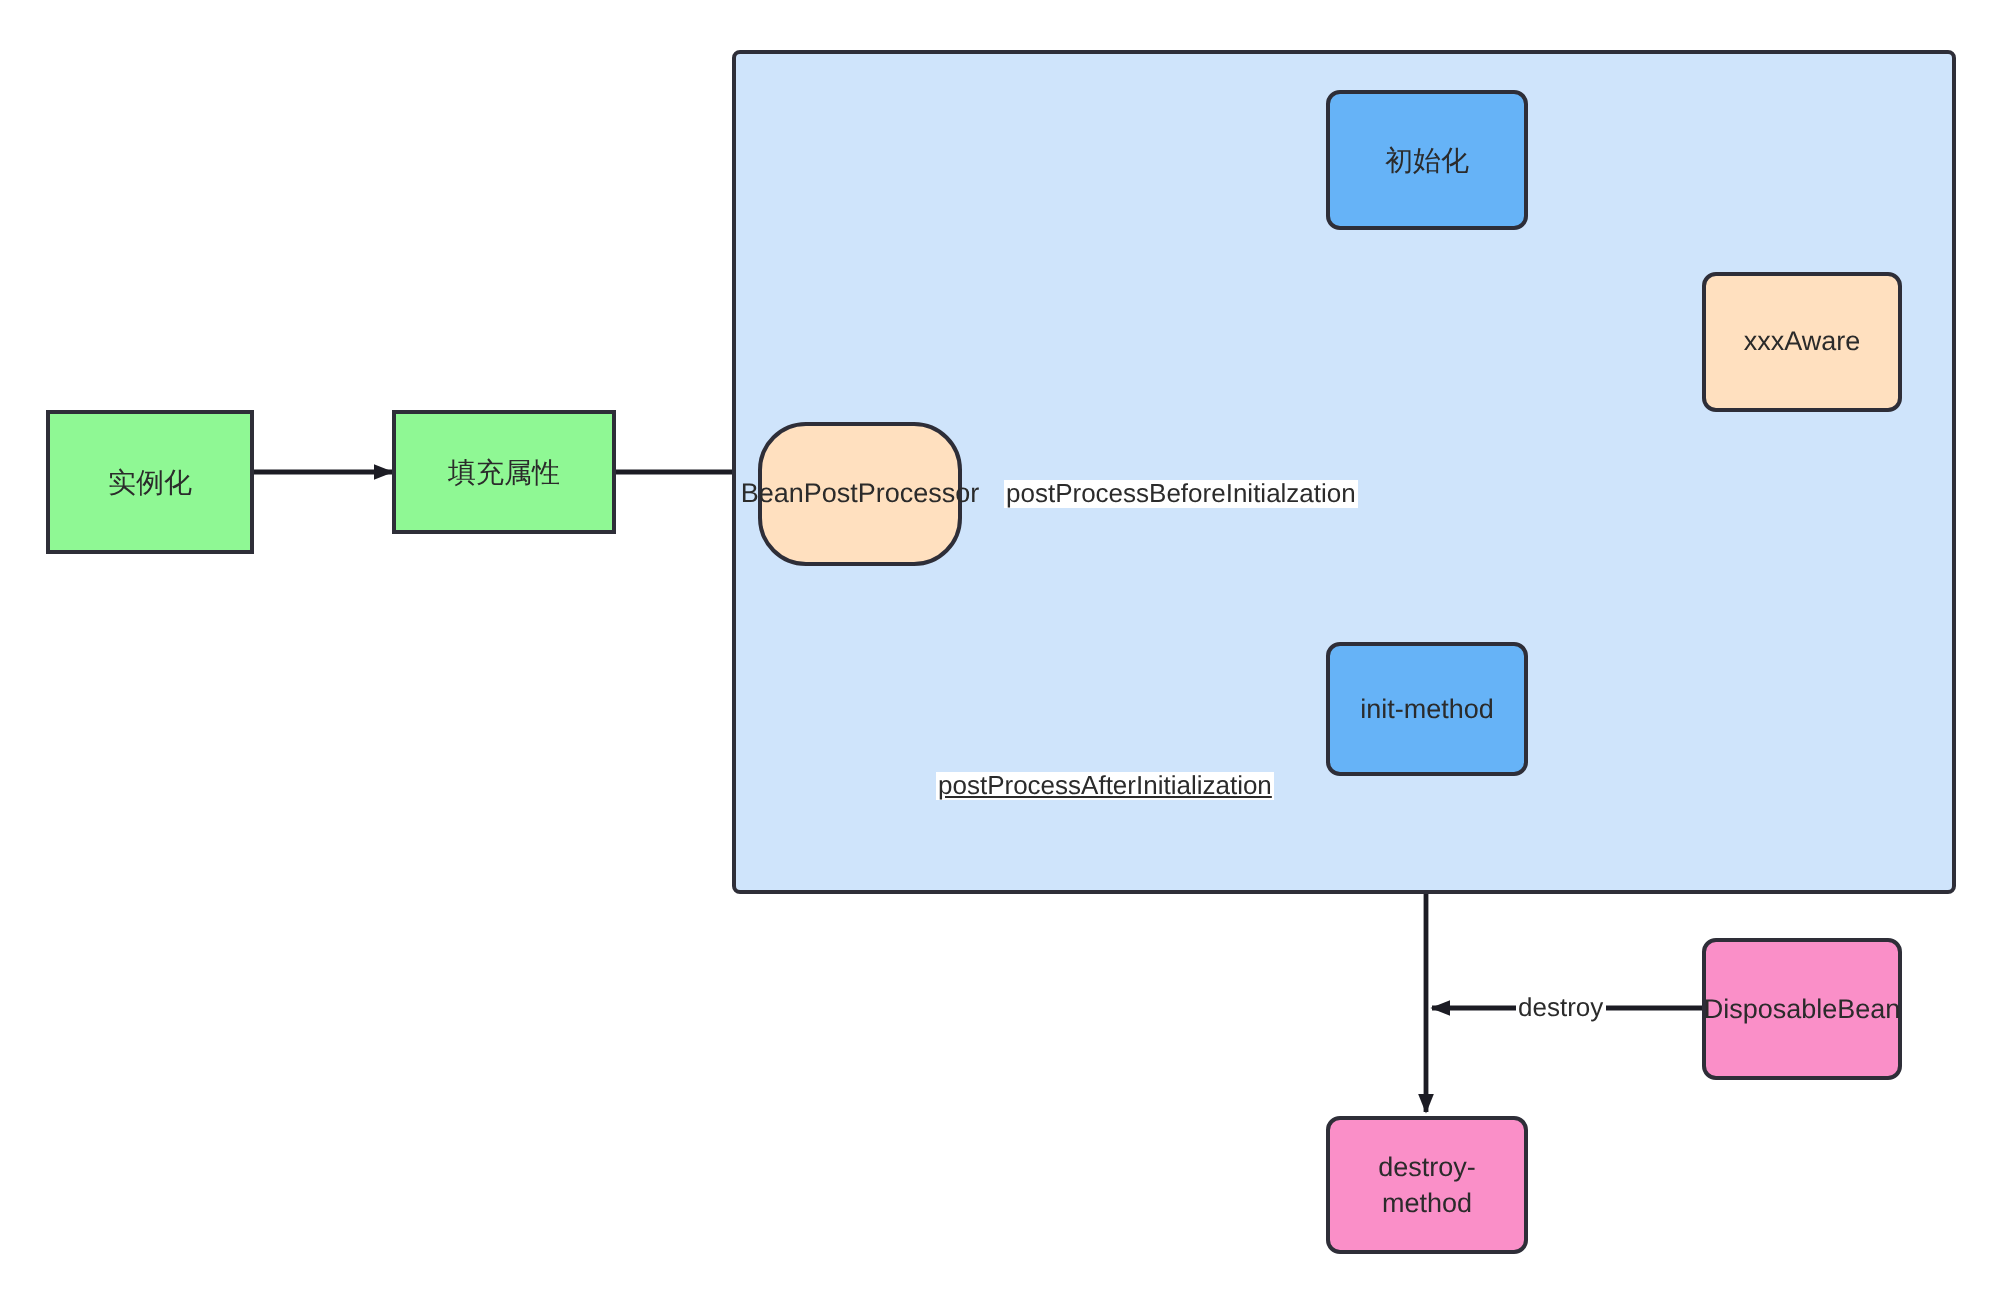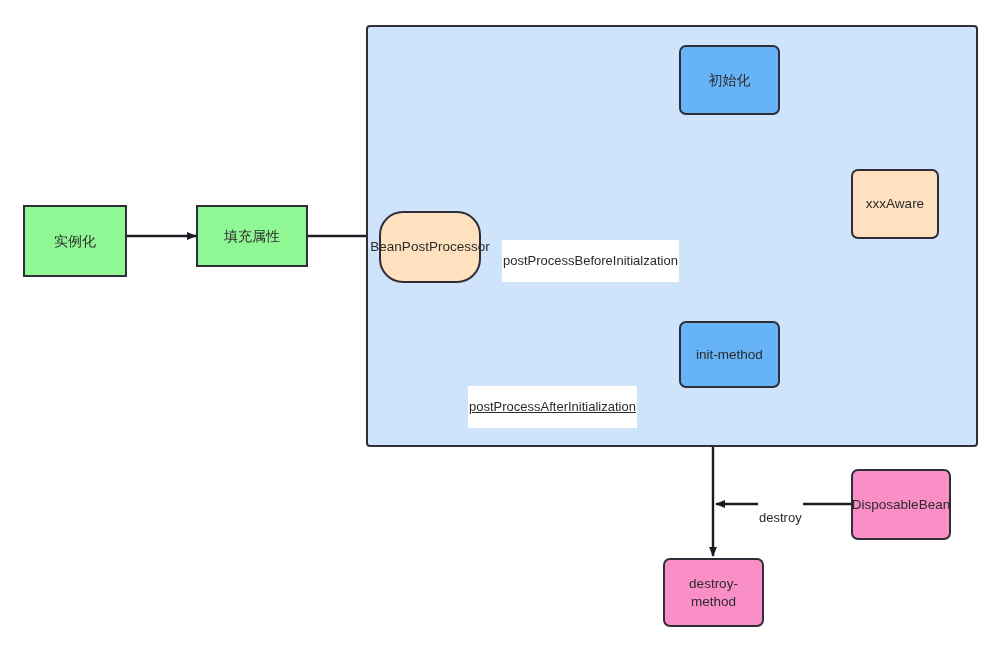--- a/index.html
+++ b/index.html
@@ -35,21 +35,21 @@
     color: #2b2b2b;
     font-size: 13.5px;
     line-height: 1.32;
     border: 2px solid #2e2e38;
     z-index: 3;
   }
   .node.square { border-radius: 0; }
   .node.rounded { border-radius: 7px; }
   .node.green { background: #8ff894; }
   .node.peach { background: #ffe0bf; }
-  .node.blue  { background: #66b3f7; margin-left: 16px; }
+  .node.blue  { background: #66b3f7; }
   .node.pink  { background: #fa8fc8; }
   .node .lbl { display: block; padding: 0 4px; }
   .node.cjk { font-size: 14px; }
 
   #container-region {
     position: absolute;
     left: 366px;
     top: 25px;
     width: 612px;
     height: 422px;
@@ -58,21 +58,21 @@
     border: 2px solid #2e2e38;
     border-radius: 4px;
     z-index: 1;
   }
 
   .edge-label {
     position: absolute;
     font-size: 13px;
     color: #2b2b2b;
     background: #ffffff;
-    padding: 14px 1px;
+    padding: 0 1px;
     white-space: nowrap;
     line-height: 1.1;
     z-index: 4;
   }
 </style>
 </head>
 <body>
 
 <div id="canvas">
 
@@ -113,21 +113,21 @@
   </div>
 
   <div class="node rounded peach" style="left:379px; top:211px; width:102px; height:72px;border-radius:24px;">
     <span class="lbl">BeanPostProcessor</span>
   </div>
 
   <div class="node rounded blue cjk" style="left:663px; top:45px; width:101px; height:70px;">
     <span class="lbl">初始化</span>
   </div>
 
-  <div class="node rounded peach" style="left:851px; top:136px; width:88px; height:70px;margin-top:33px;">
+  <div class="node rounded peach" style="left:851px; top:136px; width:100px; height:70px;">
     <span class="lbl">xxxAware</span>
   </div>
 
   <div class="node rounded blue" style="left:663px; top:321px; width:101px; height:67px;">
     <span class="lbl">init-method</span>
   </div>
 
   <div class="node rounded pink" style="left:851px; top:469px; width:100px; height:71px;">
     <span class="lbl">DisposableBean</span>
   </div>

